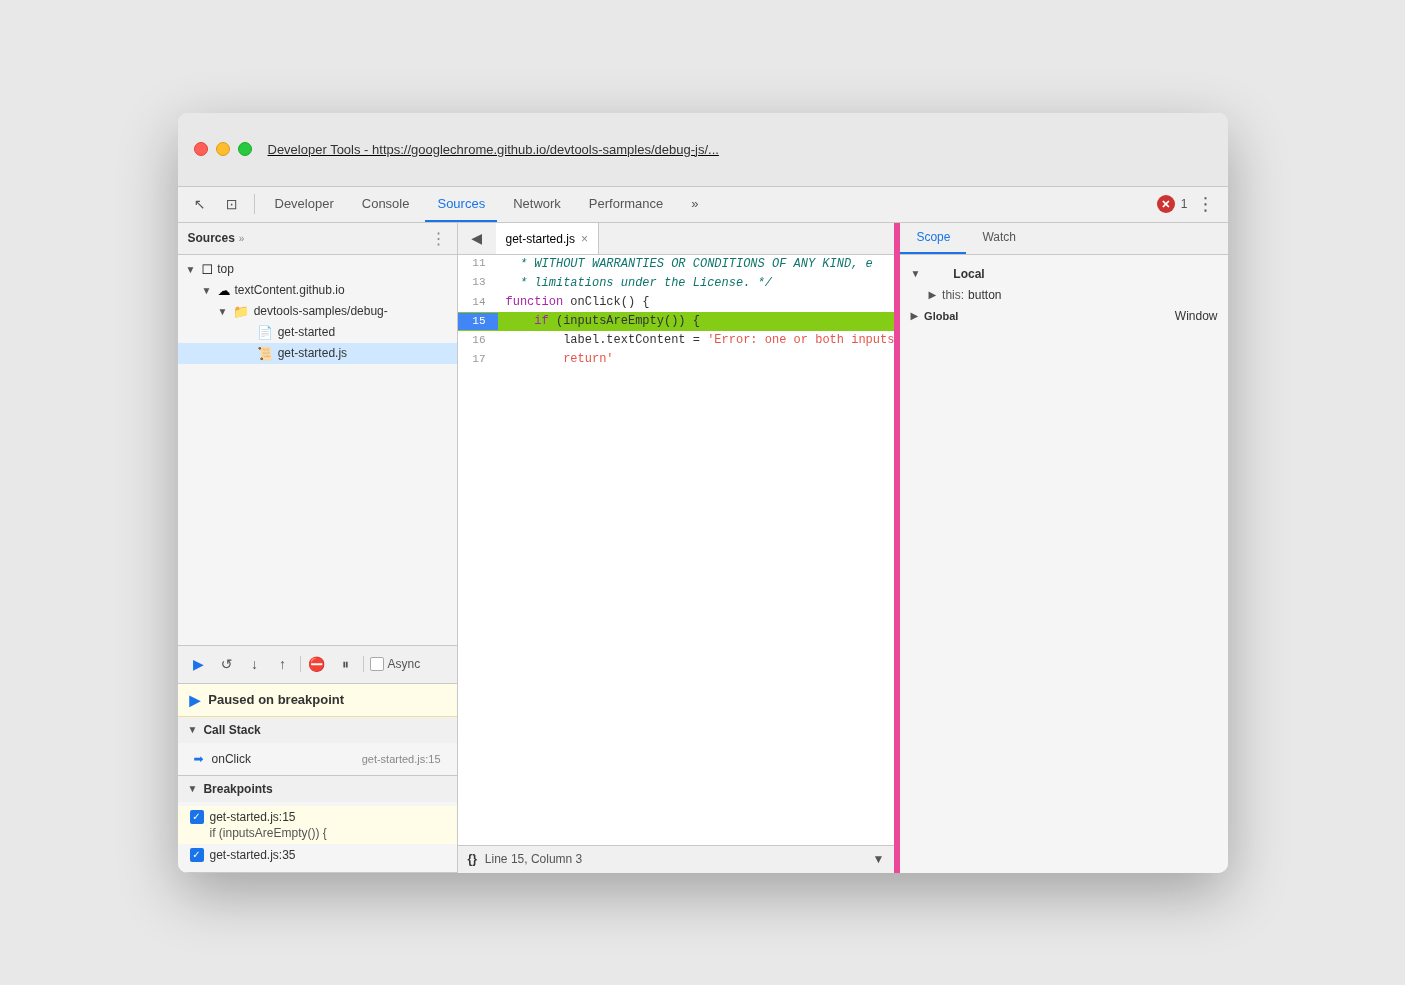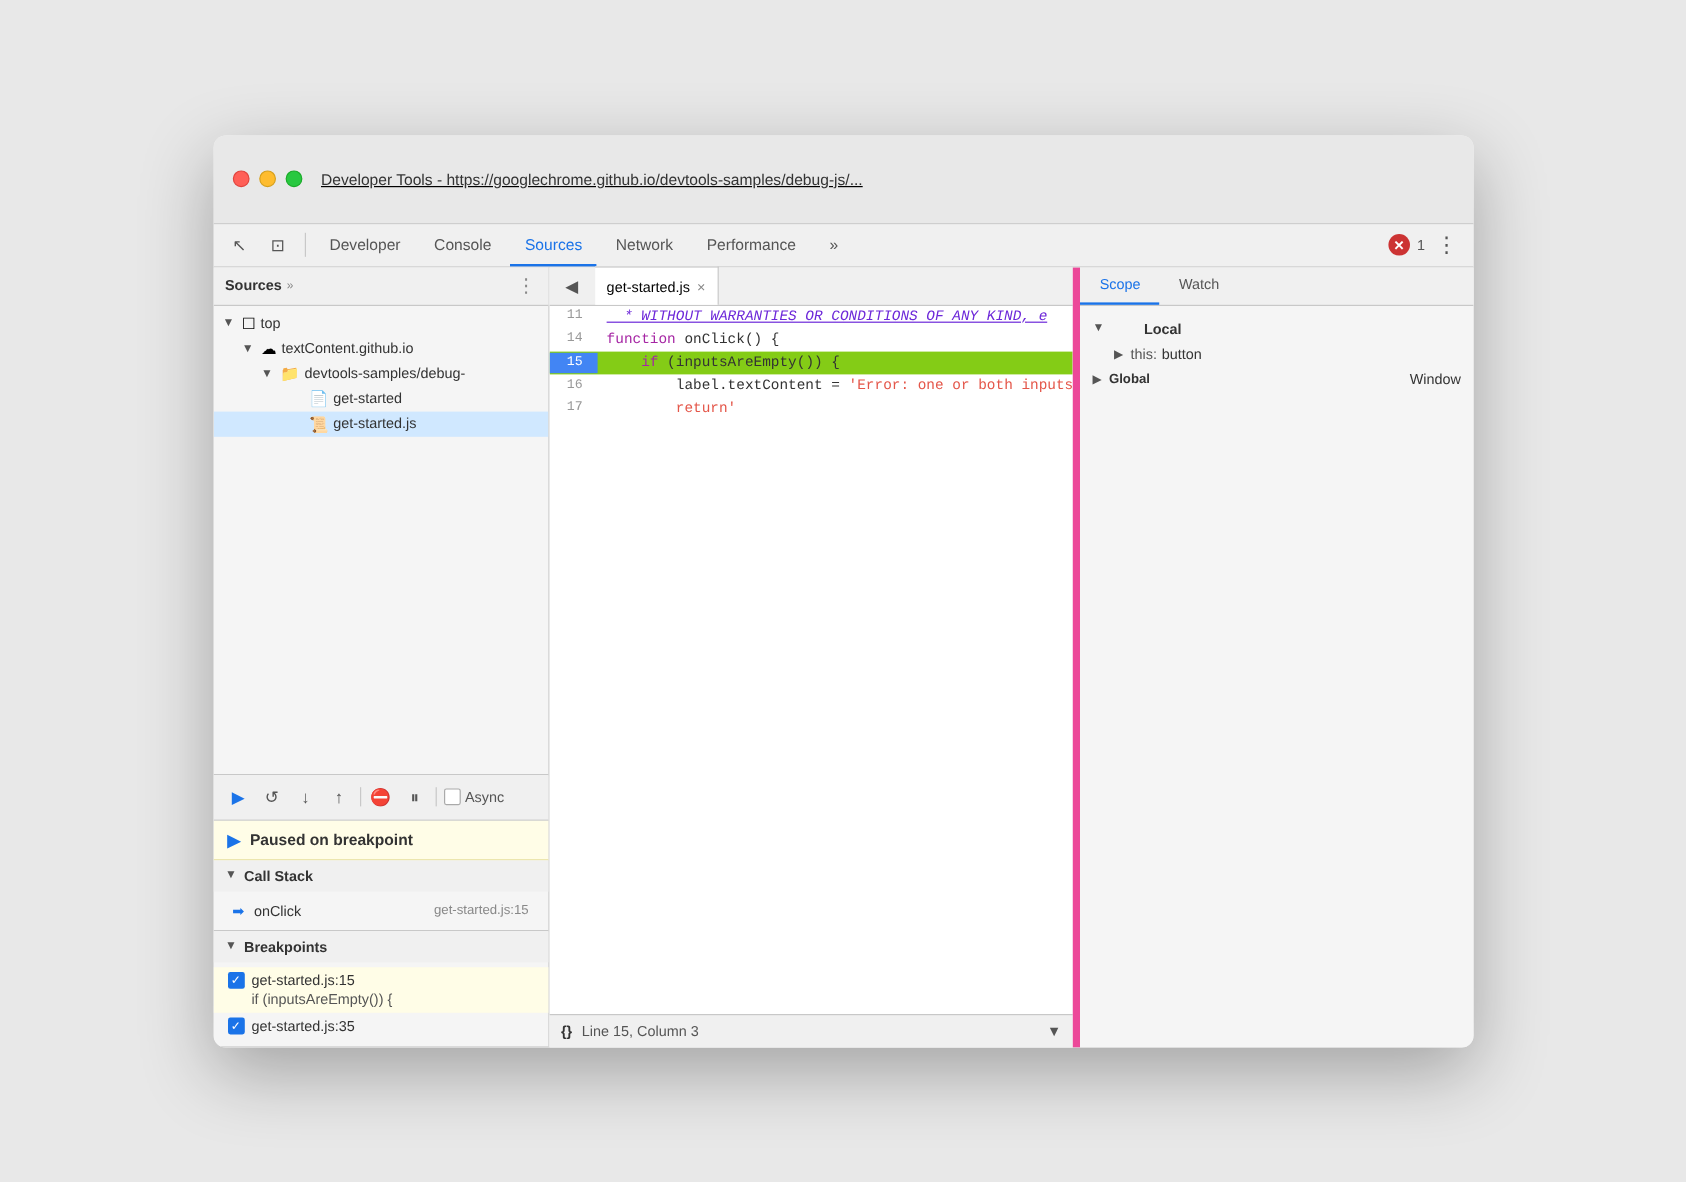--- a/index.html
+++ b/index.html
@@ -384,21 +384,21 @@
       color: white;
     }
     .line-content {
       padding-left: 8px;
       white-space: pre;
       color: #333;
       overflow: hidden;
     }
     
     .kw { color: #a626a4; }
-    .comment { color: #6d28d9; font-style: italic; text-decoration: underline; }
+    .comment { color: #0f766e; font-style: italic; }
     .string { color: #e45649; }
     
     .status-bar {
       display: flex;
       align-items: center;
       padding: 4px 10px;
       background: #f0f0f0;
       border-top: 1px solid #c8c8c8;
       font-size: 12px;
       color: #555;
@@ -650,20 +650,24 @@
         </div>
       </div>
 
       <div class="code-area">
         <div class="code-lines">
           <div class="code-line">
             <span class="line-number">11</span>
             <span class="line-content comment">  * WITHOUT WARRANTIES OR CONDITIONS OF ANY KIND, e</span>
           </div>
           <div class="code-line">
+            <span class="line-number">13</span>
+            <span class="line-content comment">  * limitations under the License. */</span>
+          </div>
+          <div class="code-line">
             <span class="line-number">14</span>
             <span class="line-content"><span class="kw">function</span> onClick() {</span>
           </div>
           <div class="code-line highlighted">
             <span class="line-number highlighted">15</span>
             <span class="line-content">    <span class="kw">if</span> (inputsAreEmpty()) {</span>
           </div>
           <div class="code-line">
             <span class="line-number">16</span>
             <span class="line-content">        label.textContent = <span class="string">'Error: one or both inputs</span></span>

